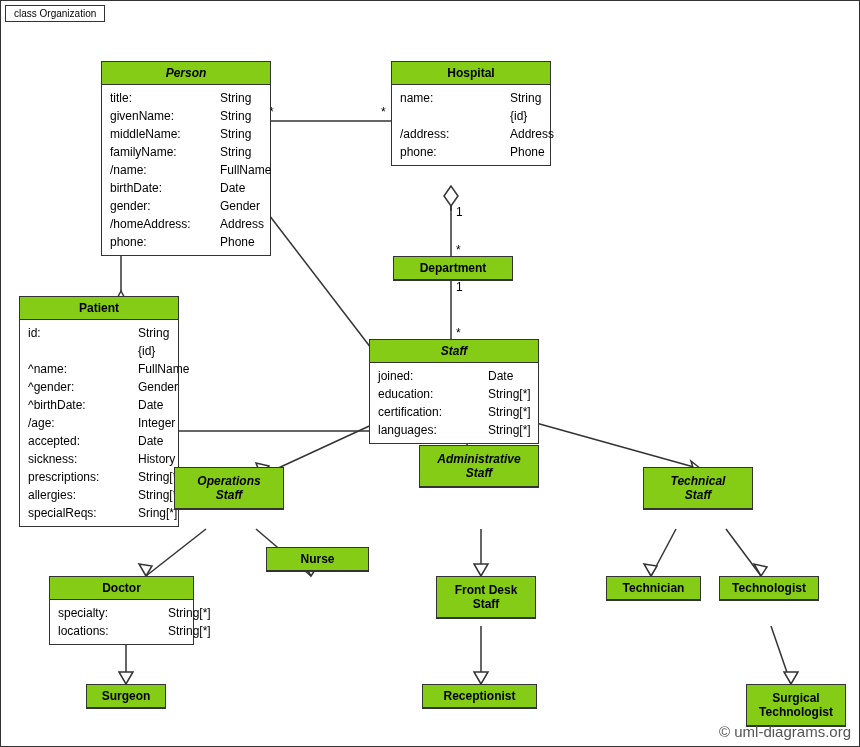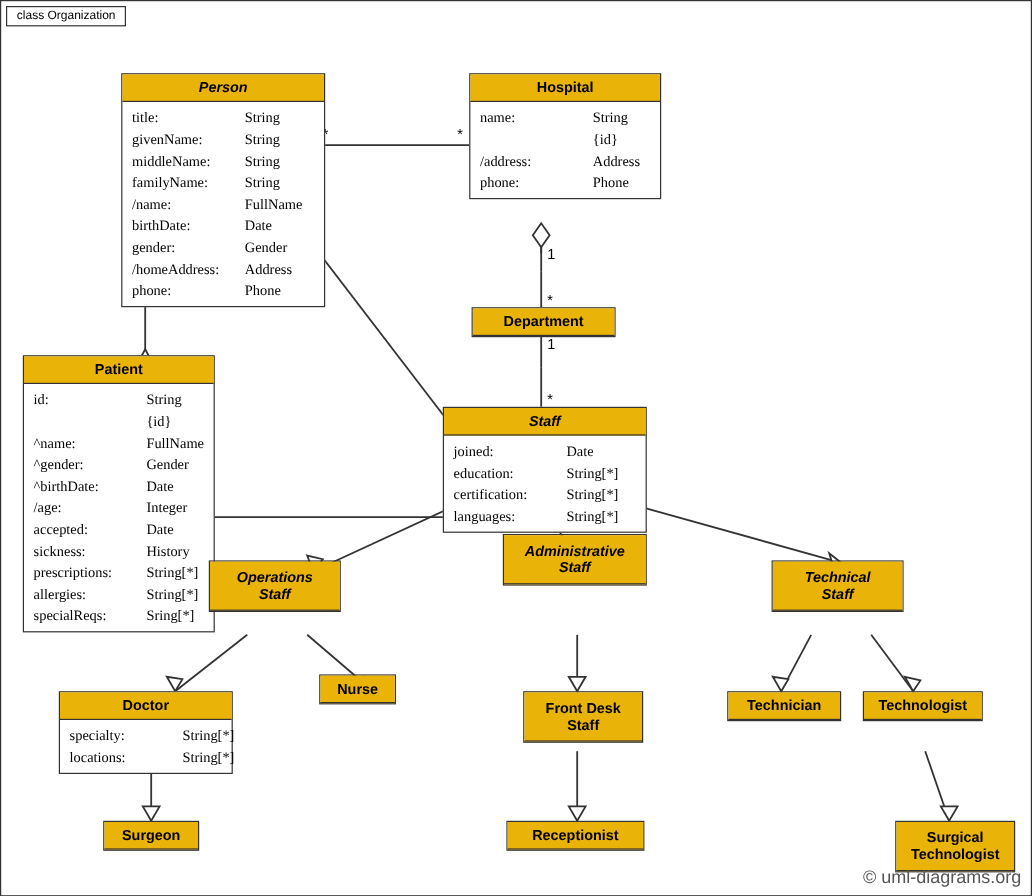--- a/index.html
+++ b/index.html
@@ -31,33 +31,32 @@
       position: absolute;
       border: 1px solid #333;
       background: #fff;
     }
     .uml-box .box-title {
       text-align: center;
       padding: 4px 8px;
       border-bottom: 1px solid #333;
       font-style: italic;
       font-weight: bold;
-      background: #eab308;
+      background: #84cc16;
     }
     .uml-box .box-title.normal {
       font-style: normal;
     }
     .uml-box .box-attrs {
       padding: 4px 8px;
       line-height: 1.5;
     }
     .attr-row {
       display: flex;
-      gap: 4px;
-      font-family: Liberation Serif, serif;
+      gap: 20px;
     }
     .attr-name { min-width: 90px; }
     .attr-type { }
     svg.connections {
       position: absolute;
       top: 0; left: 0;
       width: 860px;
       height: 747px;
       pointer-events: none;
     }
@@ -291,21 +290,21 @@
           <span class="attr-name">specialty:</span>
           <span class="attr-type">String[*]</span>
         </div>
       <div class="attr-row">
           <span class="attr-name">locations:</span>
           <span class="attr-type">String[*]</span>
         </div>
     </div>
   </div>
 
-  <div class="uml-box" style="left:265px; top:561px; width:64px;">
+  <div class="uml-box" style="left:265px; top:546px; width:103px;">
     <div class="box-title normal">Nurse</div>
   </div>
 
   <div class="uml-box" style="left:435px; top:575px; width:100px; text-align:center;">
     <div class="box-title normal" style="padding:6px 4px;">Front Desk<br>Staff</div>
   </div>
 
   <div class="uml-box" style="left:605px; top:575px; width:95px;">
     <div class="box-title normal">Technician</div>
   </div>

